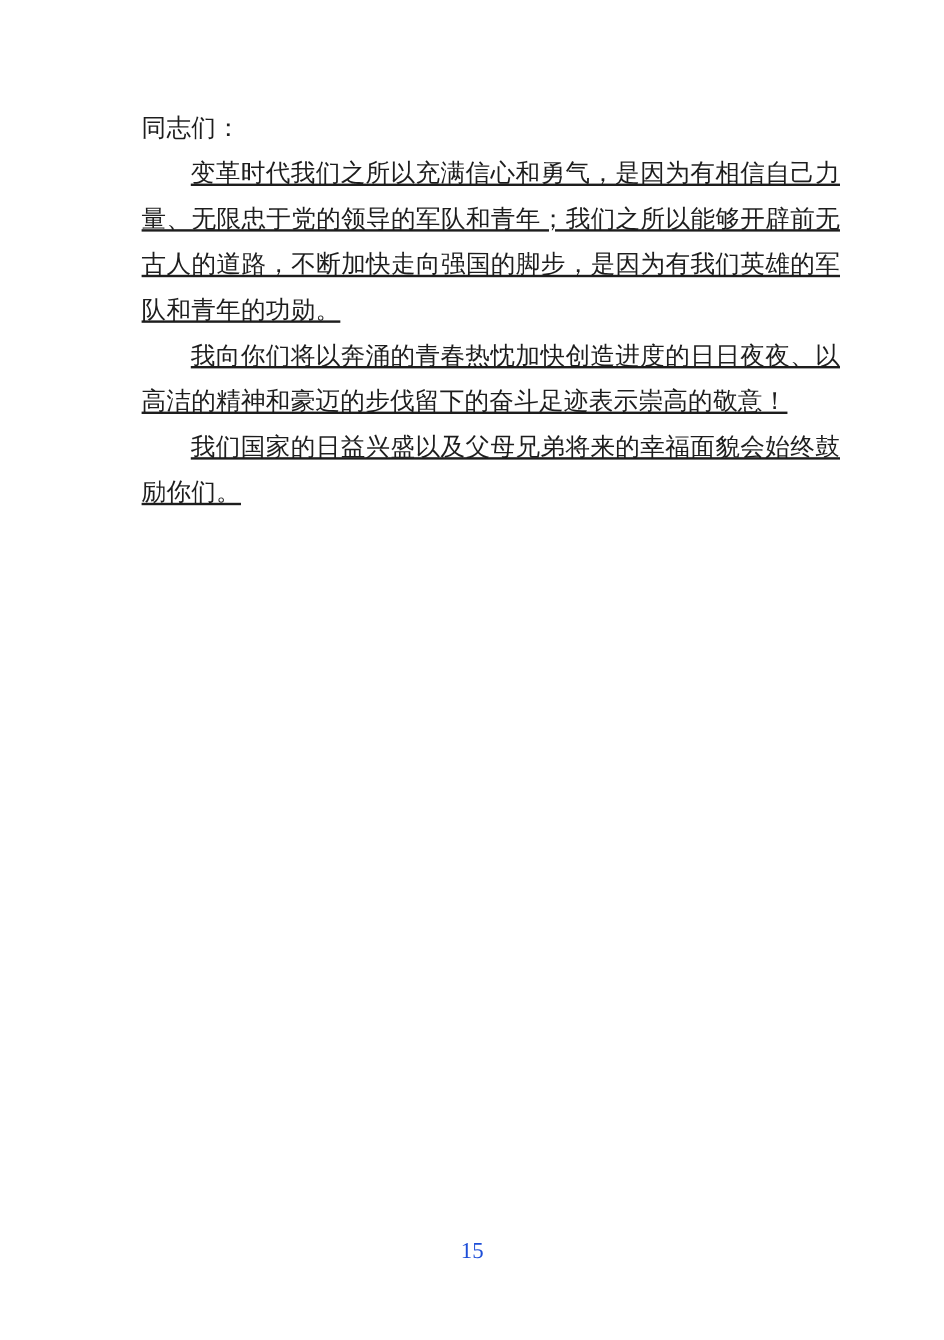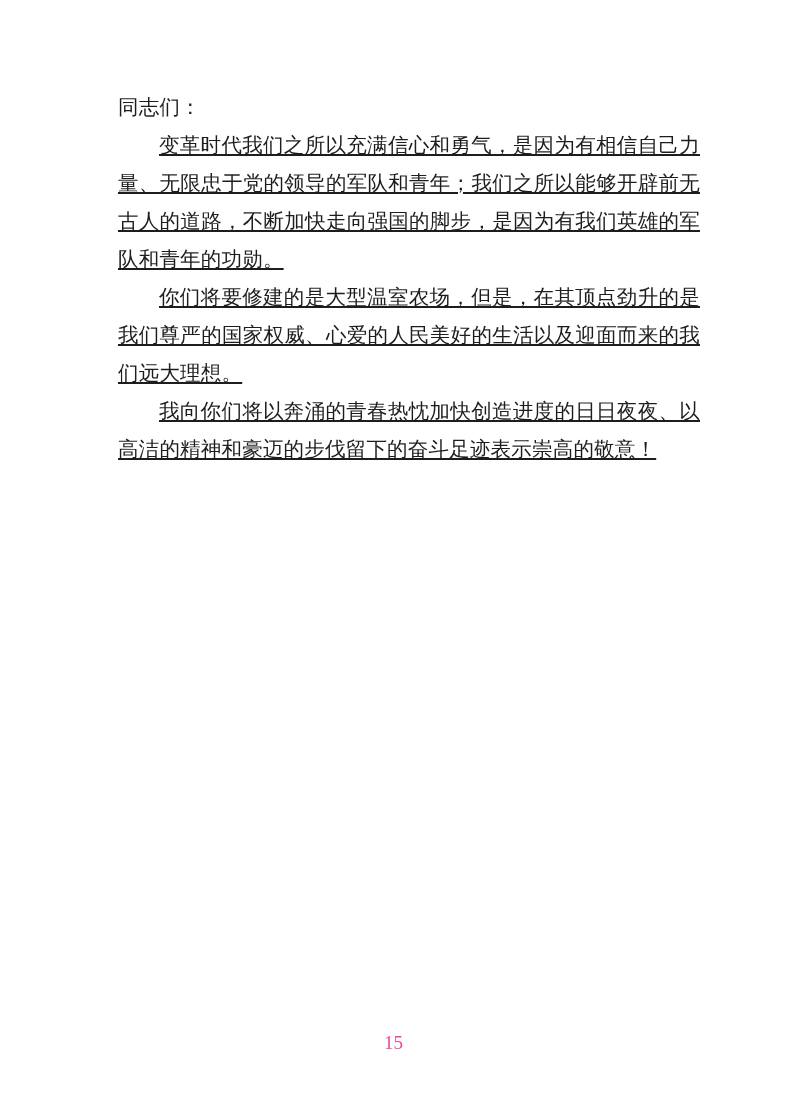--- a/index.html
+++ b/index.html
@@ -46,28 +46,28 @@
   .indent0 {
     text-indent: 0;
   }
   .page-number {
     position: absolute;
     left: 0;
     top: 1032px;
     width: 787px;
     text-align: center;
     font-size: 19px;
-    color: #ec4899;
+    color: #1d4ed8;
     font-family: "Liberation Serif", "DejaVu Serif", serif;
   }
 </style>
 </head>
 <body>
 
 <div class="page">
   <div class="content">
     <p class="para indent0">同志们：</p>
     <p class="para indent2">变革时代我们之所以充满信心和勇气，是因为有相信自己力量、无限忠于党的领导的军队和青年；我们之所以能够开辟前无古人的道路，不断加快走向强国的脚步，是因为有我们英雄的军队和青年的功勋。</p>
-    <p class="para indent2">你们将要修建的是大型温室农场，但是，在其顶点劲升的是我们尊严的国家权威、心爱的人民美好的生活以及迎面而来的我们远大理想。</p>
     <p class="para indent2">我向你们将以奔涌的青春热忱加快创造进度的日日夜夜、以高洁的精神和豪迈的步伐留下的奋斗足迹表示崇高的敬意！</p>
+    <p class="para indent2">我们国家的日益兴盛以及父母兄弟将来的幸福面貌会始终鼓励你们。</p>
   </div>
   <div class="page-number">15</div>
 </div>
 
 </body></html>

